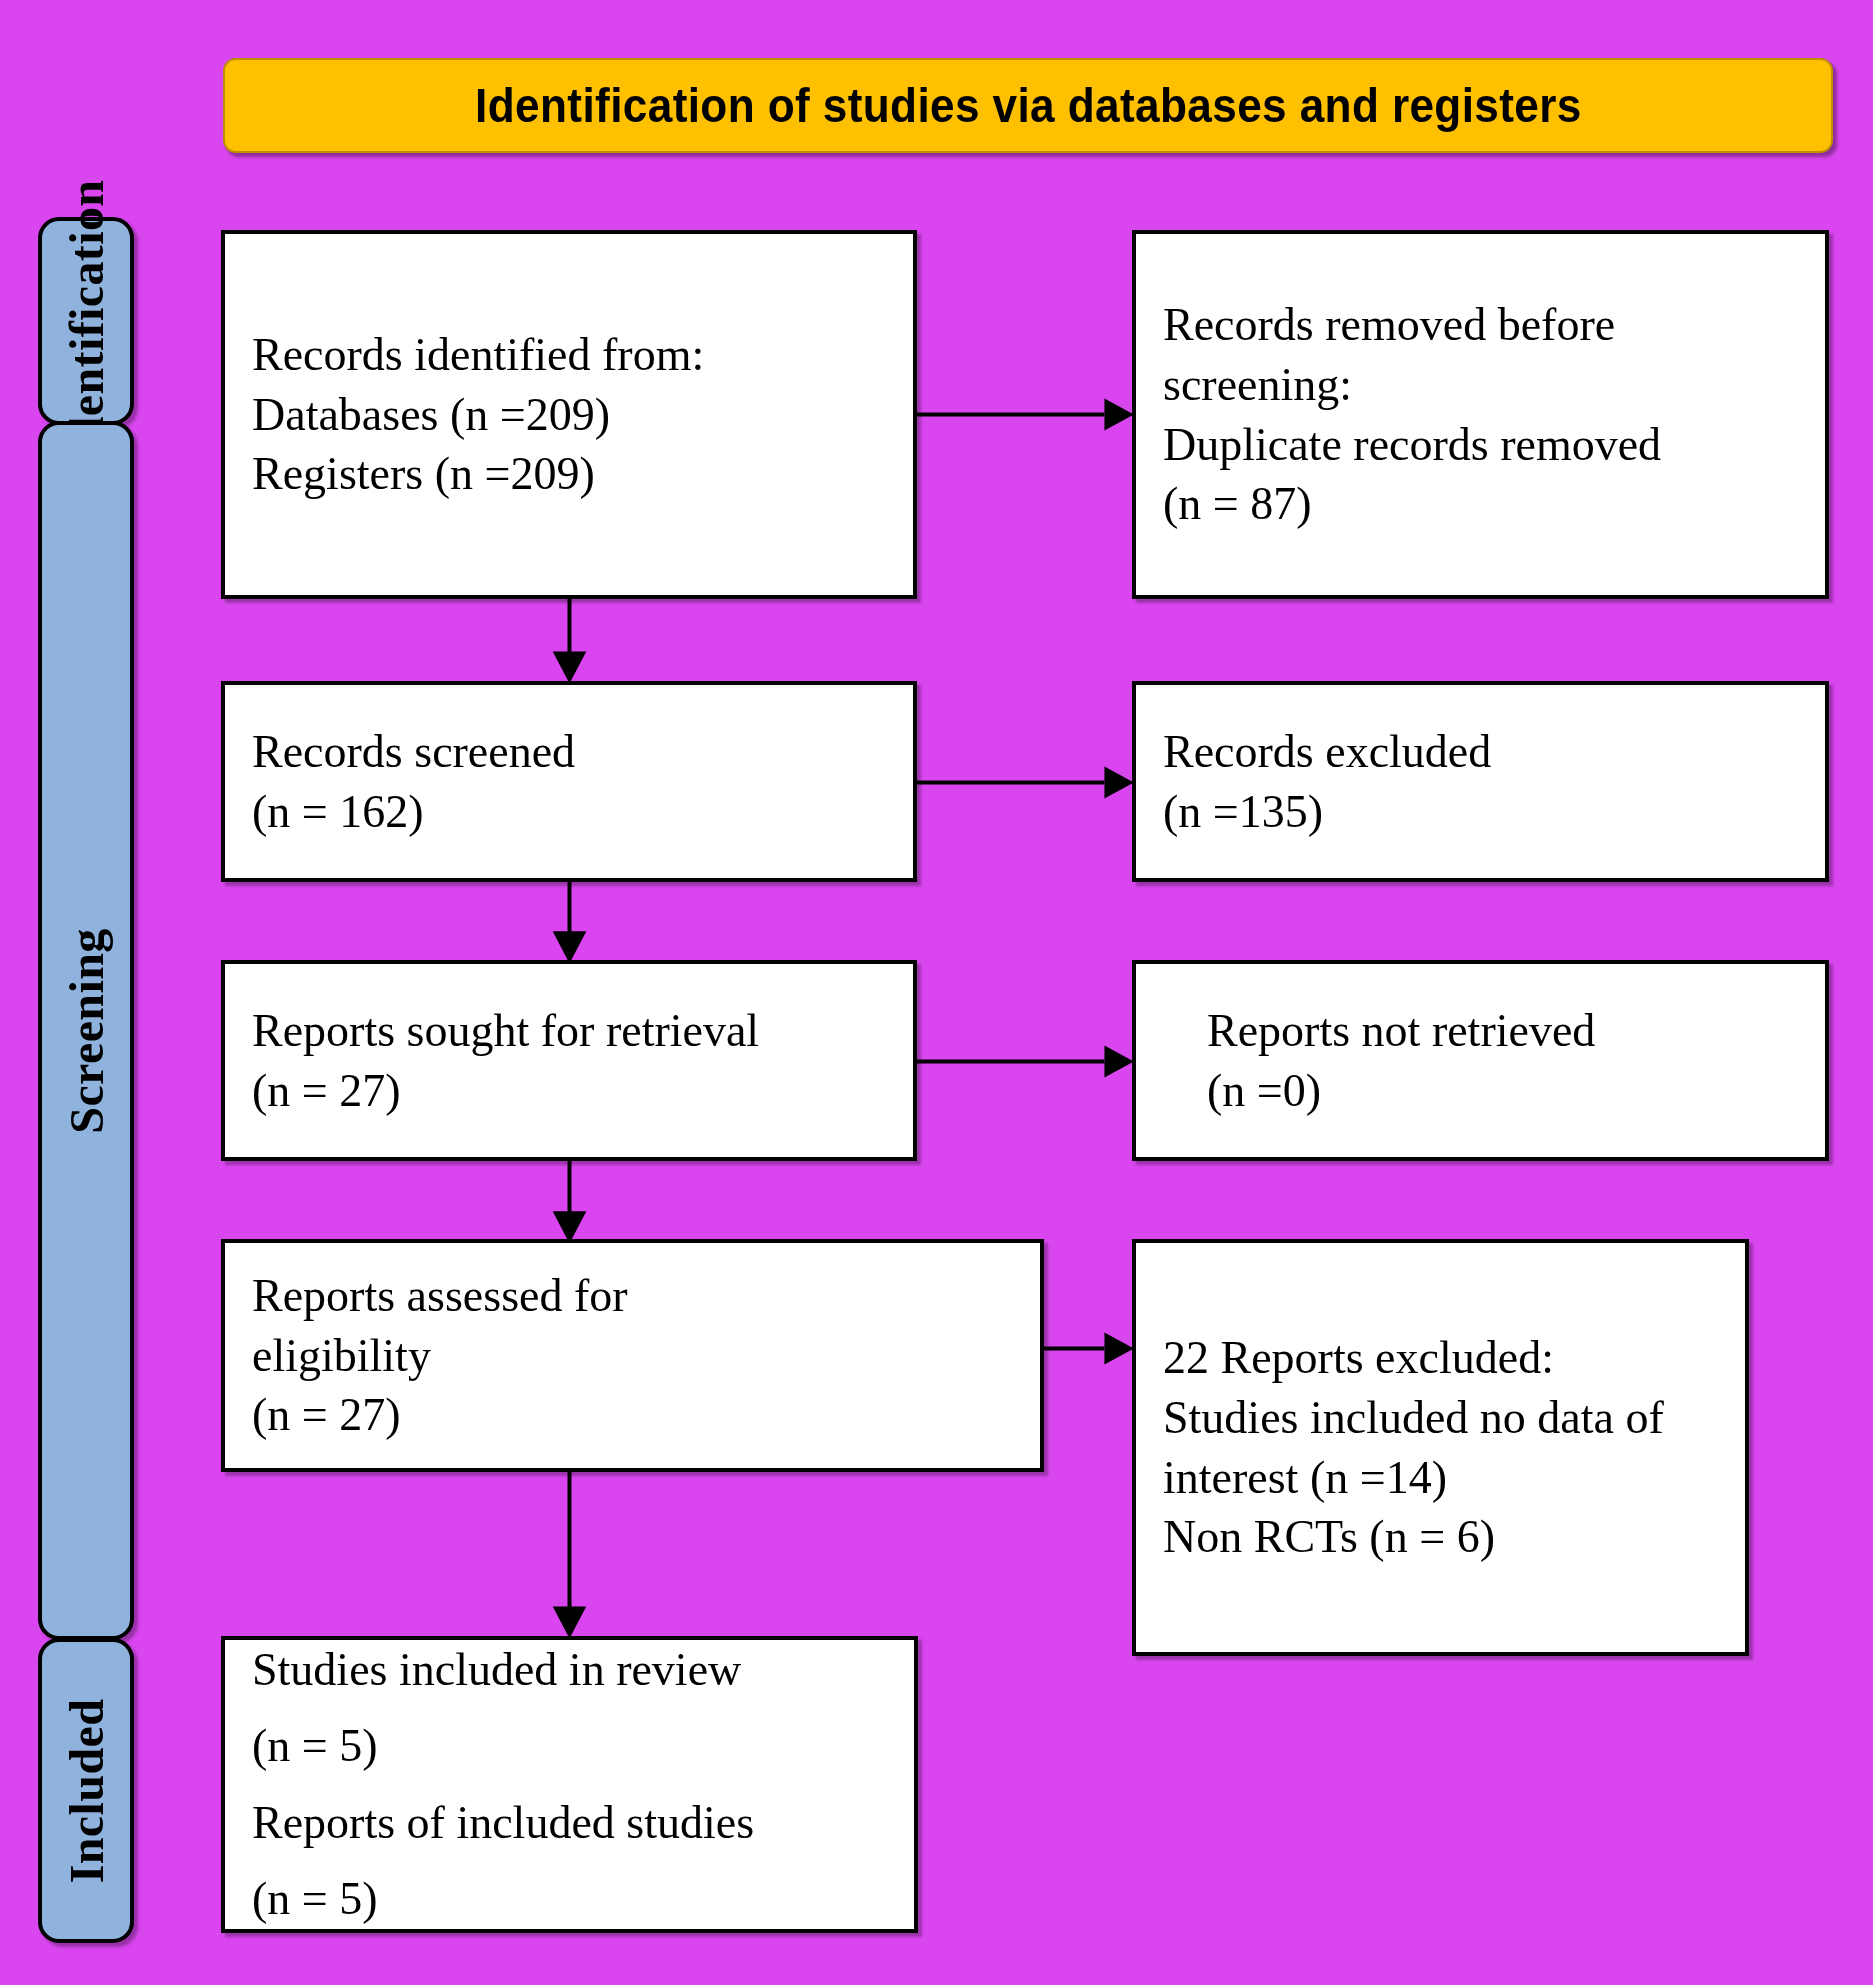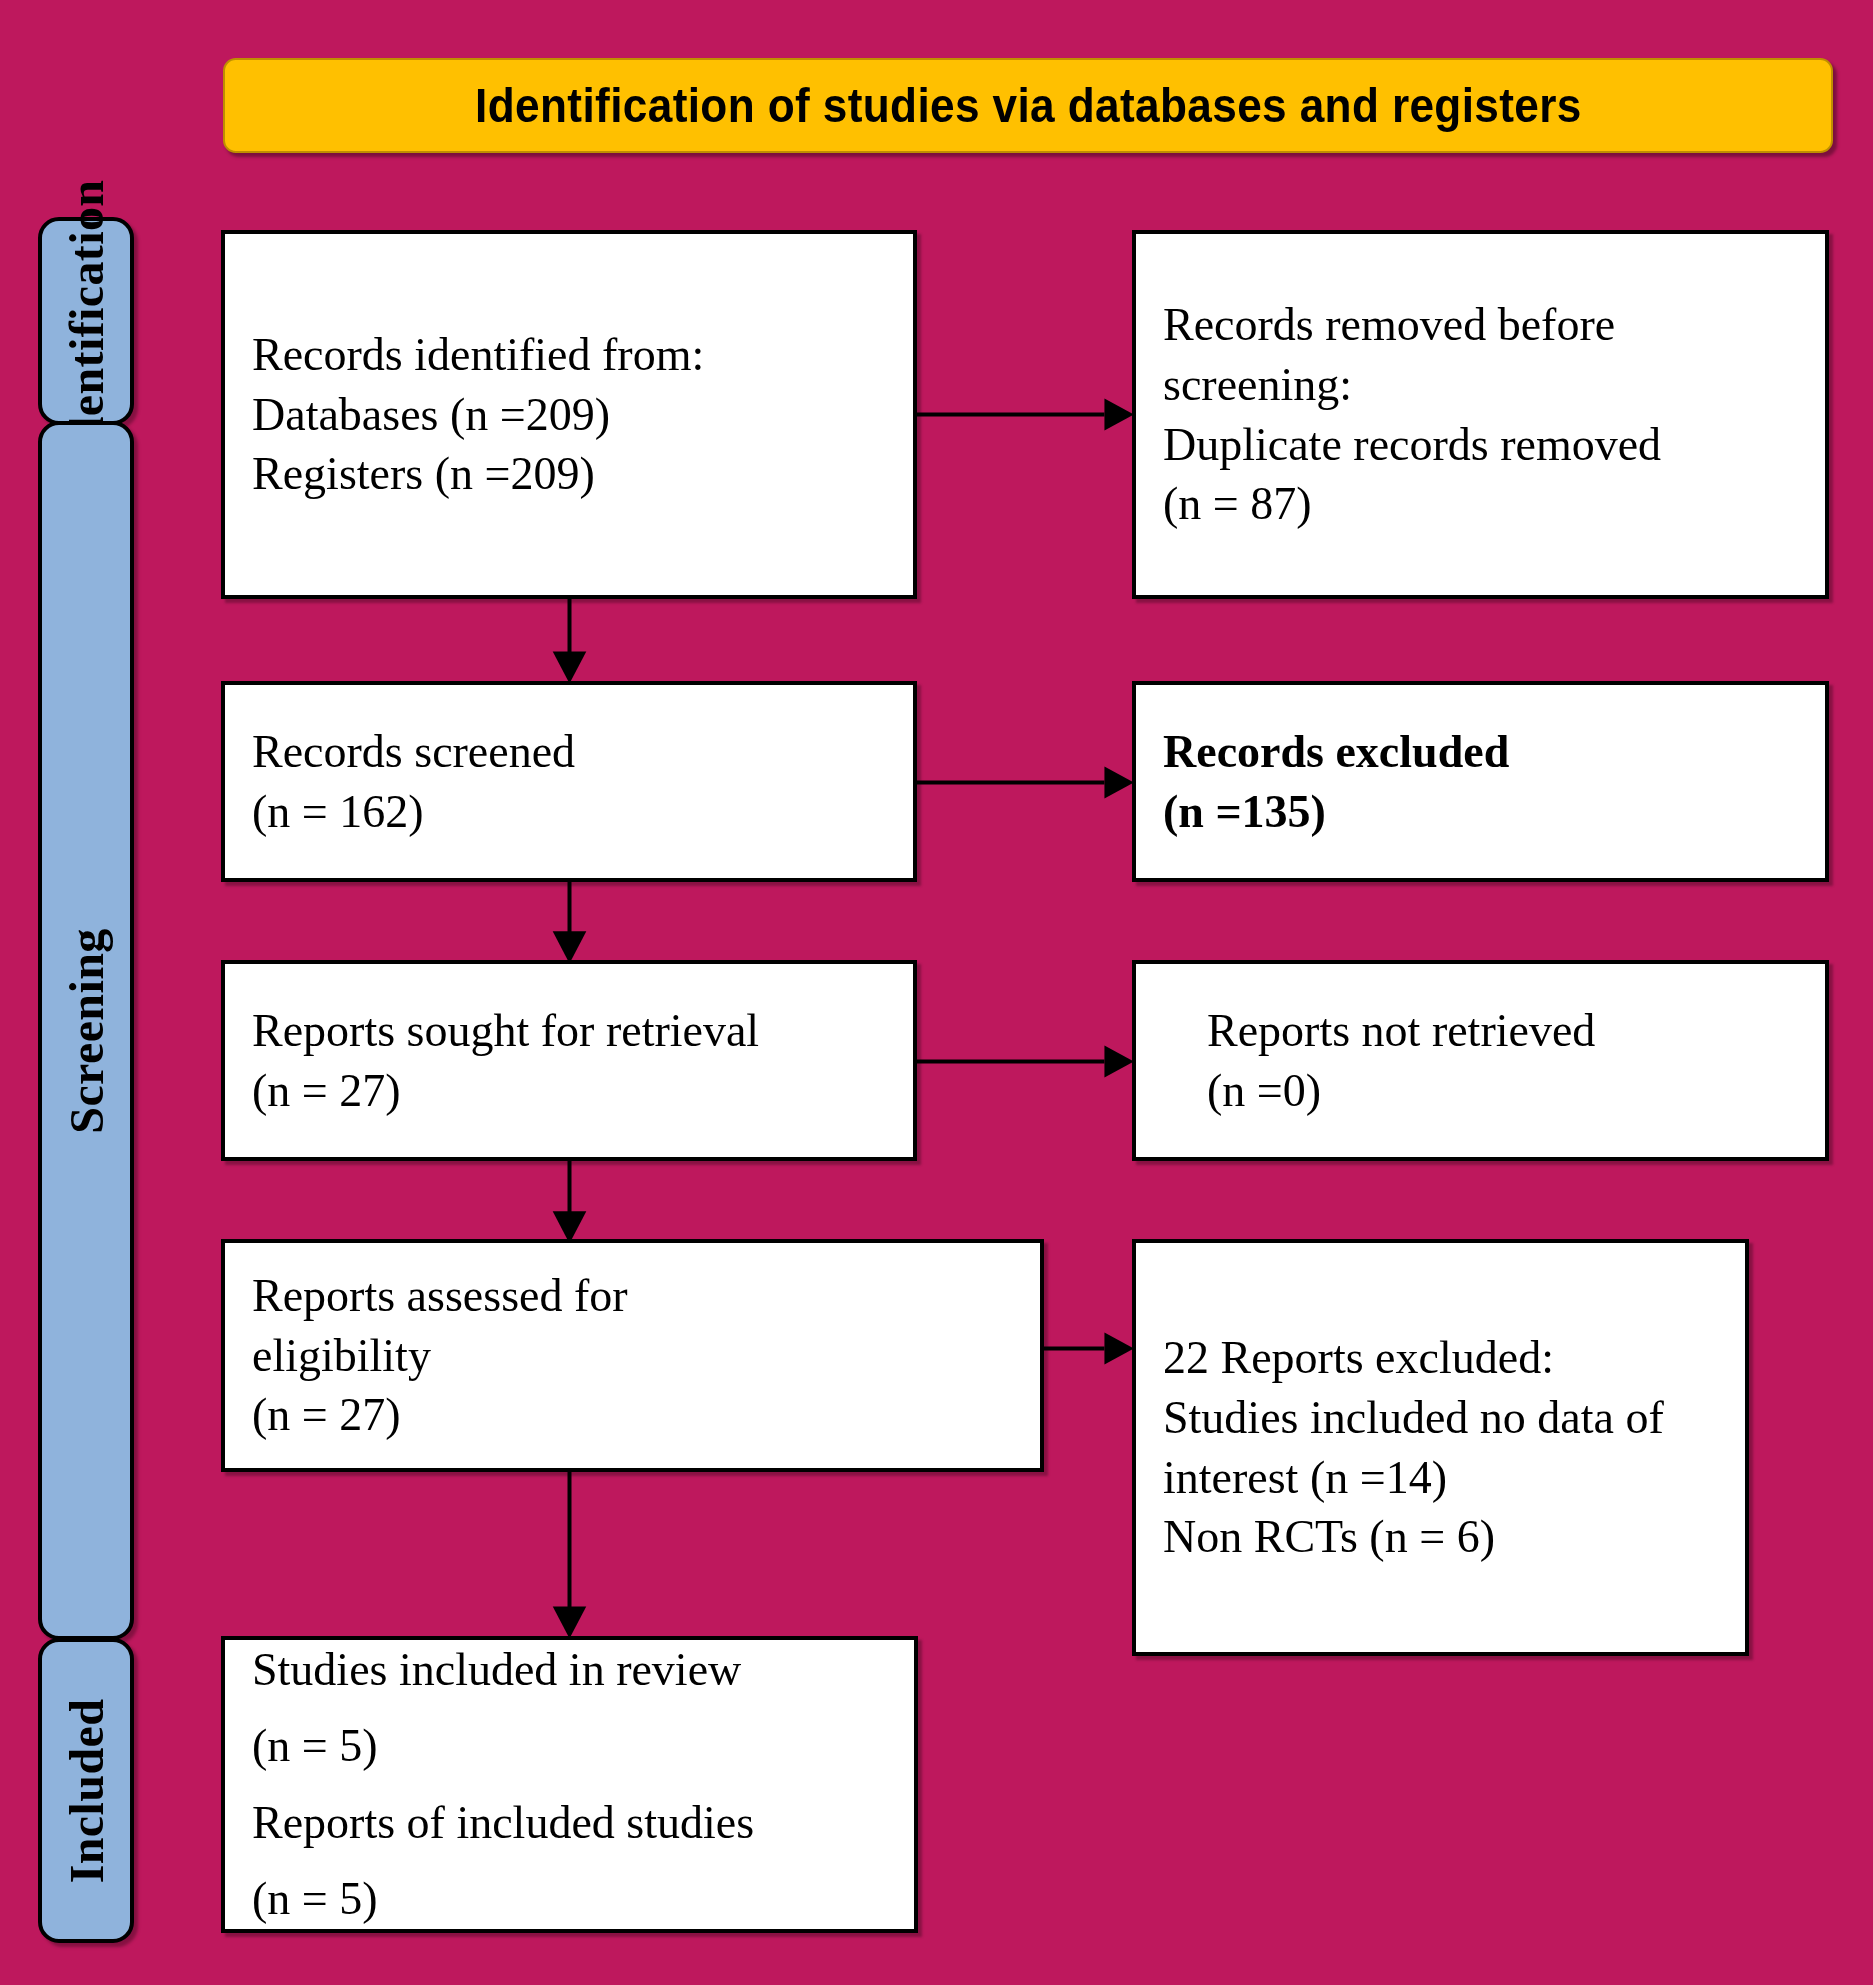--- a/index.html
+++ b/index.html
@@ -7,21 +7,21 @@
     padding: 0;
     background: #ffffff;
   }
   body {
     font-family: "Liberation Serif", "DejaVu Serif", serif;
   }
   #canvas {
     position: relative;
     width: 1874px;
     height: 1986px;
-    background: #be185d;
+    background: #d946ef;
     overflow: hidden;
   }
 
   
   .banner {
     position: absolute;
     left: 223px;
     top: 58px;
     width: 1606px;
     height: 91px;
@@ -91,21 +91,21 @@
 
   
   #box-identified  { left: 221px; top: 230px;  width: 696px; height: 369px; }
   #box-screened    { left: 221px; top: 681px;  width: 696px; height: 201px; }
   #box-sought      { left: 221px; top: 960px; width: 696px; height: 201px; }
   #box-assessed    { left: 221px; top: 1239px; width: 823px; height: 233px; }
   #box-included    { left: 221px; top: 1636px; width: 697px; height: 297px; justify-content: space-between; }
 
   
   #box-removed     { left: 1132px; top: 230px;  width: 697px; height: 369px; }
-  #box-excluded    { left: 1132px; top: 681px;  width: 697px; height: 201px; font-weight: bold; }
+  #box-excluded    { left: 1132px; top: 681px;  width: 697px; height: 201px; }
   #box-notretrieved{ left: 1132px; top: 960px; width: 697px; height: 201px; padding-left: 44px; }
   #box-reasons     { left: 1132px; top: 1239px; width: 617px; height: 417px; }
 
   
   .conn { position: absolute; }
   .conn svg { display: block; }
 </style>
 </head>
 <body>
 

